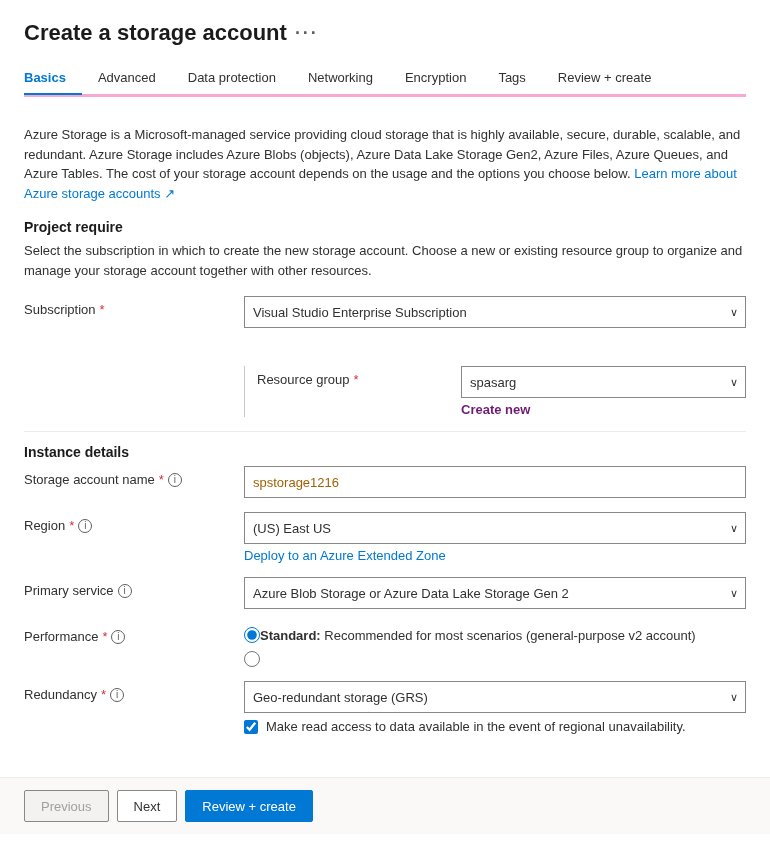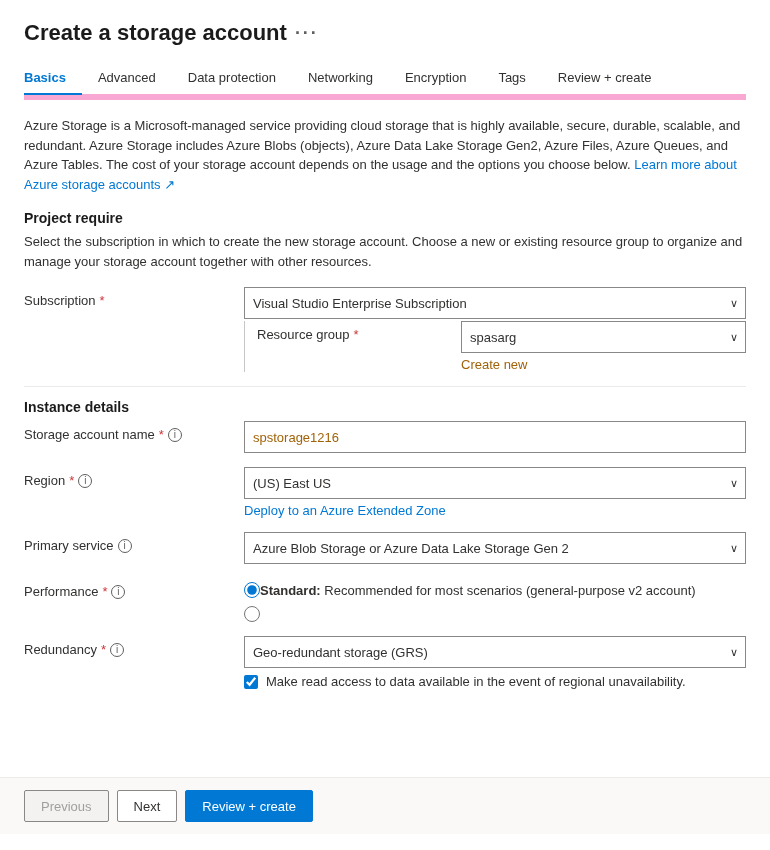--- a/index.html
+++ b/index.html
@@ -30,22 +30,22 @@
       gap: 8px;
       margin-bottom: 16px;
     }
     .page-title .ellipsis {
       font-size: 18px;
       color: #605e5c;
       letter-spacing: 2px;
     }
     .tab-bar {
       display: flex;
-      border-bottom: 6px solid #f9a8d4;
-      margin-bottom: 16px;
+      border-bottom: 3px solid #f9a8d4;
+      margin-bottom: 28px;
       gap: 0;
     }
     .tab-item {
       padding: 8px 16px;
       font-size: 13px;
       cursor: pointer;
       color: #323130;
       border-bottom: 2px solid transparent;
       margin-bottom: -1px;
       white-space: nowrap;
@@ -140,26 +140,27 @@
     }
     .text-input {
       width: 100%;
       padding: 5px 8px;
       border: 1px solid #8a8886;
       font-size: 13px;
       color: #a16207;
       height: 32px;
     }
     .create-new-link {
-      color: #a16207;
+      color: #701a75;
       font-size: 13px;
       cursor: pointer;
       text-decoration: none;
       display: inline-block;
       margin-top: 4px;
+      font-weight: bold;
     }
     .deploy-link {
       color: #0078d4;
       font-size: 13px;
       cursor: pointer;
       text-decoration: none;
       display: inline-block;
       margin-top: 4px;
     }
     .radio-group {
@@ -281,21 +282,21 @@
           <select class="select-box">
             <option>Visual Studio Enterprise Subscription</option>
           </select>
           <span class="select-chevron">∨</span>
         </div>
       </div>
     </div>
 
     <div style="display:flex; margin-bottom: 14px;">
       <div style="width:220px; min-width:220px;"></div>
-      <div style="flex:1;">
+      <div style="flex:1;margin-top:36px;">
         <div style="display:flex; border-left: 1px solid #c8c6c4; padding-left:12px; flex-direction:column;">
           <div style="display:flex; align-items:flex-start;">
             <div class="form-label" style="width:204px; min-width:204px;">
               <span>Resource group</span>
               <span class="required"> *</span>
             </div>
             <div class="form-control">
               <div class="select-wrapper">
                 <select class="select-box">
                   <option>spasarg</option>

